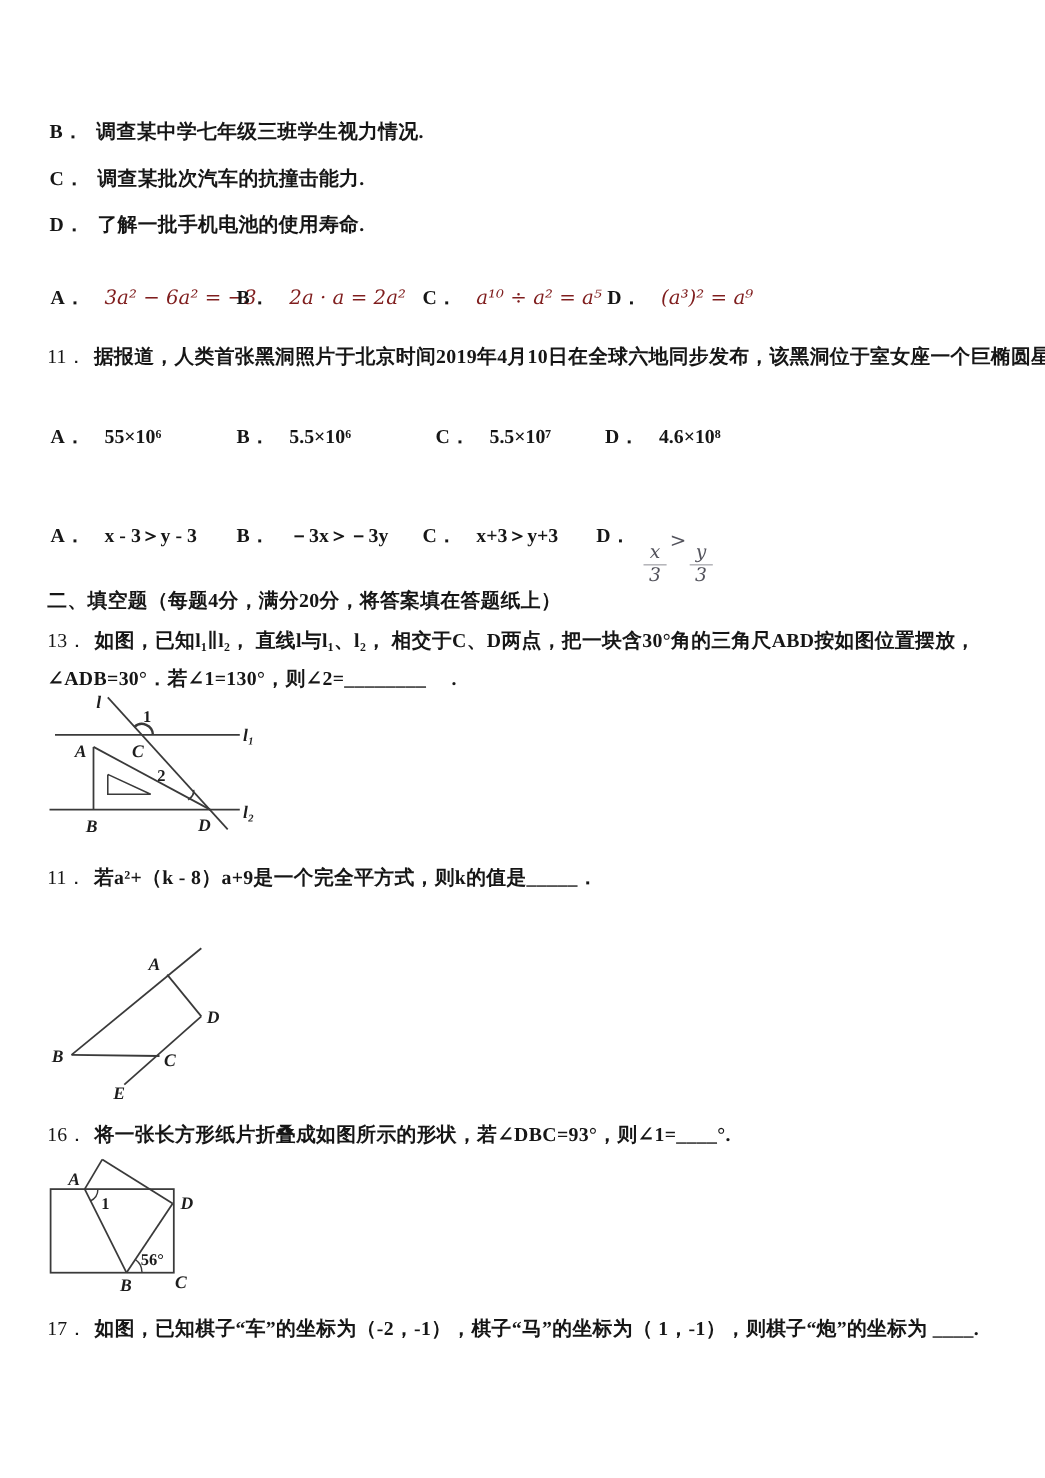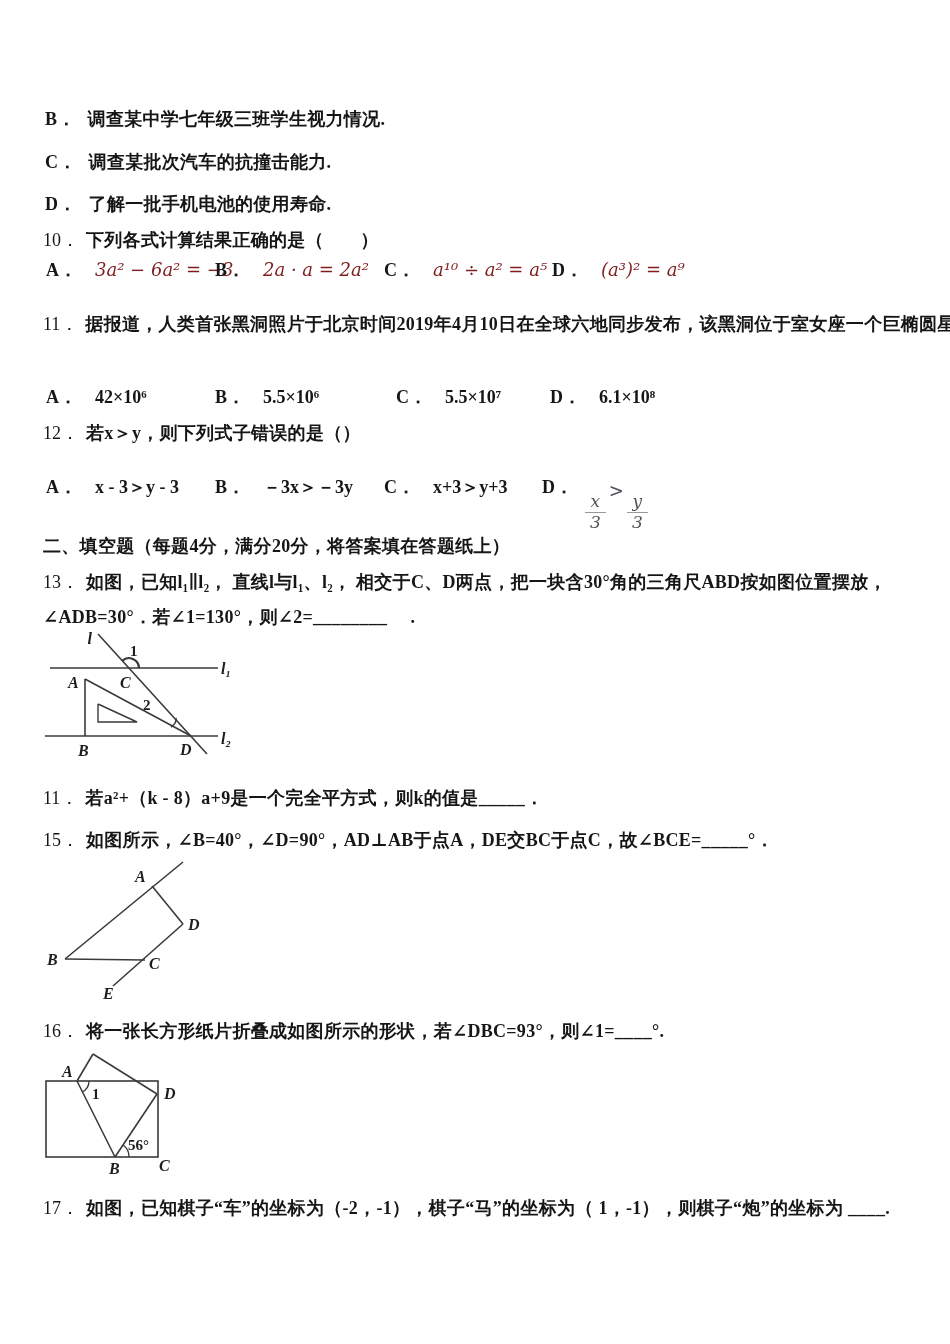--- a/index.html
+++ b/index.html
@@ -32,43 +32,37 @@
   <div class="line" style="left:45px;top:93px">
     <span class="olab">B．</span><span>调查某中学七年级三班学生视力情况.</span>
   </div>
   <div class="line" style="left:45px;top:178px">
     <span class="olab">D．</span><span>了解一批手机电池的使用寿命.</span>
   </div>
   <div class="line" style="left:45px;top:136px">
     <span class="olab">C．</span><span>调查某批次汽车的抗撞击能力.</span>
   </div>
 
-  <div class="line" style="left:43px;top:214px">
-    <span class="qnum">10．</span><span>下列各式计算结果正确的是（　　）</span>
-  </div>
   <div class="opt-row" style="top:244px">
     <span class="opt" style="left:46px"><span class="olab">A．</span><span class="mathv">3a² − 6a² = −3</span></span>
     <span class="opt" style="left:215px"><span class="olab">B．</span><span class="mathv">2a · a = 2a²</span></span>
     <span class="opt" style="left:384px"><span class="olab">C．</span><span class="mathv">a¹⁰ ÷ a² = a⁵</span></span>
     <span class="opt" style="left:552px"><span class="olab">D．</span><span class="mathv">(a³)² = a⁹</span></span>
   </div>
 
   <div class="line" style="left:43px;top:298px">
     <span class="qnum">11．</span><span>据报道，人类首张黑洞照片于北京时间2019年4月10日在全球六地同步发布，该黑洞位于室女座一个巨椭圆星</span>
   </div>
   <div class="opt-row" style="top:371px">
-    <span class="opt" style="left:46px"><span class="olab">A．</span><span class="boldv">42×10⁶</span></span>
+    <span class="opt" style="left:46px"><span class="olab">A．</span><span class="boldv">55×10⁶</span></span>
     <span class="opt" style="left:215px"><span class="olab">B．</span><span class="boldv">5.5×10⁶</span></span>
     <span class="opt" style="left:396px"><span class="olab">C．</span><span class="boldv">5.5×10⁷</span></span>
-    <span class="opt" style="left:550px"><span class="olab">D．</span><span class="boldv">6.1×10⁸</span></span>
+    <span class="opt" style="left:550px"><span class="olab">D．</span><span class="boldv">4.6×10⁸</span></span>
   </div>
 
-  <div class="line" style="left:43px;top:407px">
-    <span class="qnum">12．</span><span>若x＞y，则下列式子错误的是（）</span>
-  </div>
   <div class="opt-row" style="top:461px;height:60px">
     <span class="opt" style="left:46px"><span class="olab">A．</span><span class="boldv">x - 3＞y - 3</span></span>
     <span class="opt" style="left:215px"><span class="olab">B．</span><span class="boldv">－3x＞－3y</span></span>
     <span class="opt" style="left:384px"><span class="olab">C．</span><span class="boldv">x+3＞y+3</span></span>
     <span class="opt" style="left:542px;top:0">
       <span class="olab">D．</span><span class="frac">
           <span class="fnum">x</span>
           <span class="fden">3</span>
         </span><span class="gt">&gt;</span><span class="frac">
           <span class="fnum">y</span>
@@ -105,23 +99,20 @@
     <text class="fplain" x="103" y="84">2</text>
     <text class="flabel" x="38" y="130">B</text>
     <text class="flabel" x="140" y="129">D</text>
     <text class="flabel" x="181" y="118">l₂</text>
   </svg>
 
   <div class="line" style="left:43px;top:772px">
     <span class="qnum">11．</span><span>若a²+（k - 8）a+9是一个完全平方式，则k的值是_____．</span>
   </div>
 
-  <div class="line" style="left:43px;top:814px">
-    <span class="qnum">15．</span><span>如图所示，∠B=40°，∠D=90°，AD⊥AB于点A，DE交BC于点C，故∠BCE=_____°．</span>
-  </div>
 
   <svg class="fig" style="left:35px;top:840px" width="230" height="152" viewBox="0 0 230 152">
     <line x1="30" y1="105" x2="148" y2="8" stroke-width="1.6"></line>
     <line x1="117" y1="32" x2="148" y2="70" stroke-width="1.6"></line>
     <line x1="148" y1="70" x2="78" y2="132" stroke-width="1.6"></line>
     <line x1="30" y1="105" x2="110" y2="106" stroke-width="1.6"></line>
     <text class="flabel" x="100" y="28">A</text>
     <text class="flabel" x="12" y="111">B</text>
     <text class="flabel" x="114" y="115">C</text>
     <text class="flabel" x="153" y="76">D</text>

